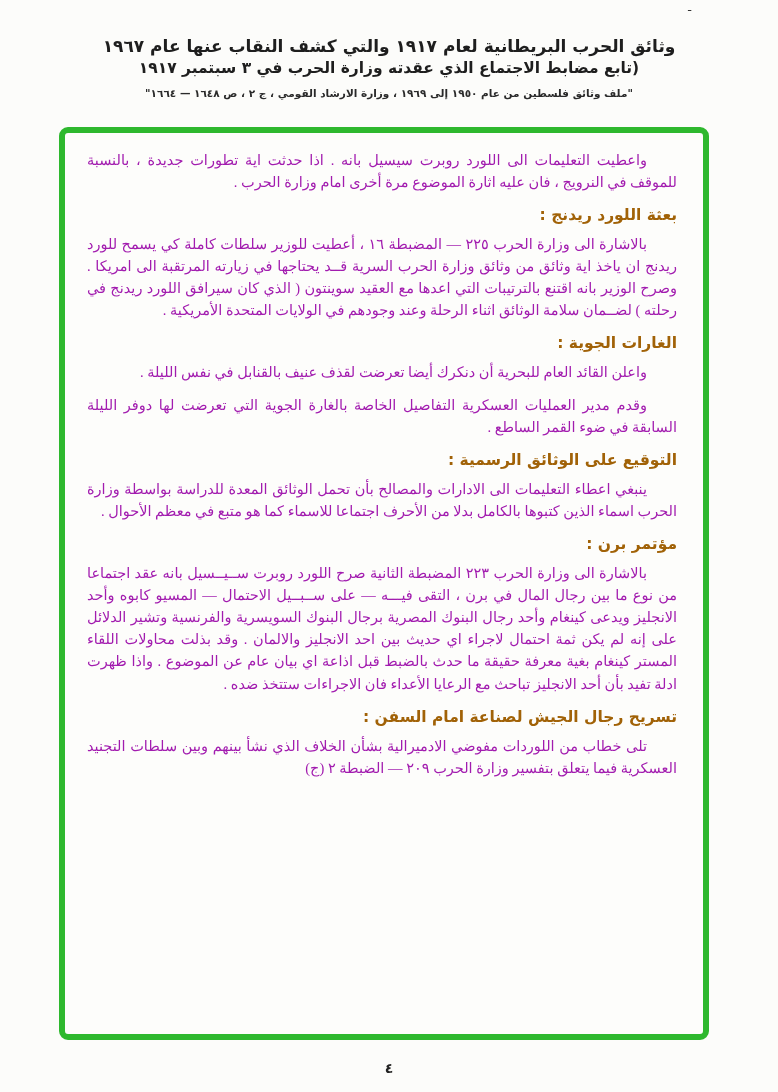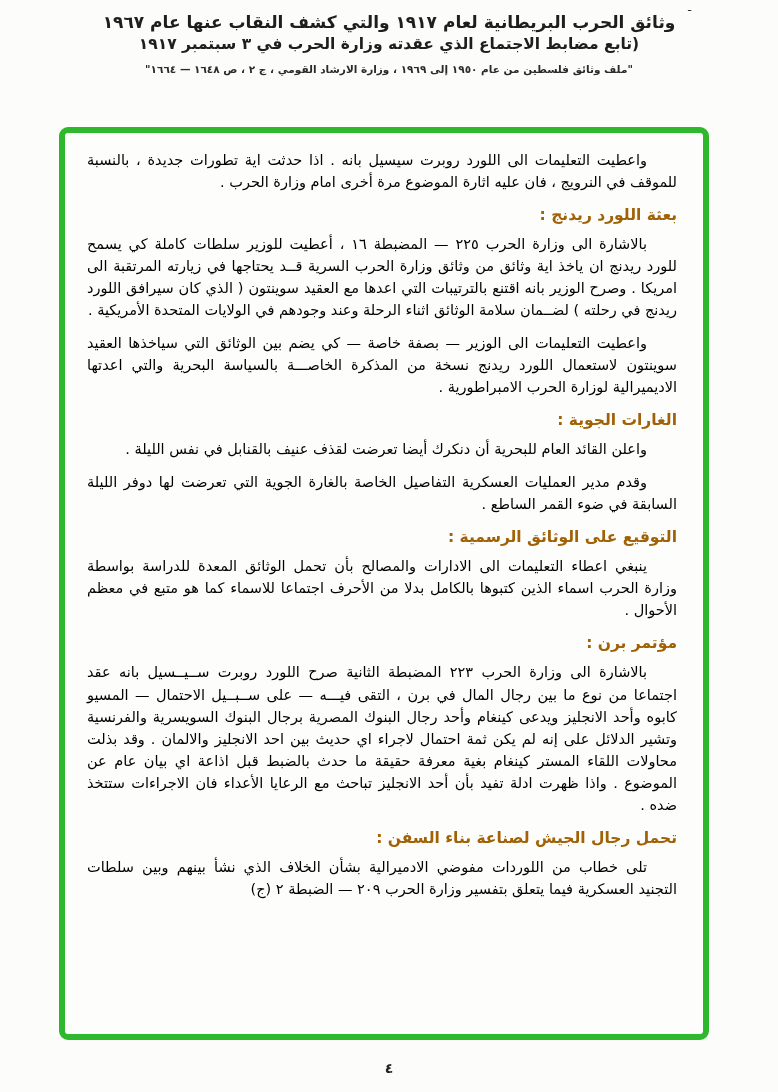--- a/index.html
+++ b/index.html
@@ -18,21 +18,21 @@
   .top-mark {
     position: absolute;
     top: 2px;
     right: 86px;
     font-size: 13px;
     color: #333;
   }
   .header {
     direction: rtl;
     text-align: center;
-    padding-top: 12px;
+    padding-top: 36px;
   }
   .header-line1 {
     font-size: 17px;
     font-weight: bold;
     letter-spacing: 0.2px;
   }
   .header-line2 {
     font-size: 15.5px;
     font-weight: bold;
     margin-top: 3px;
@@ -56,21 +56,22 @@
     padding: 16px 26px 8px 22px;
     direction: rtl;
     overflow: hidden;
   }
   .para {
     margin: 0 0 11px 0;
     text-align: justify;
     text-indent: 30px;
     font-size: 14.5px;
     line-height: 1.52;
-    color: #000000;
+    color: #a21caf;
+    font-family: Liberation Serif, serif;
   }
   .heading {
     font-size: 15.5px;
     font-weight: bold;
     margin: 13px 0 9px 0;
     color: #a16207;
   }
   .page-number {
     position: absolute;
     bottom: 16px;
@@ -90,25 +91,24 @@
 <div class="header">
   <div class="header-line1">وثائق الحرب البريطانية لعام ١٩١٧ والتي كشف النقاب عنها عام ١٩٦٧</div>
   <div class="header-line2">(تابع مضابط الاجتماع الذي عقدته وزارة الحرب في ٣ سبتمبر ١٩١٧</div>
   <div class="header-line3">"ملف وثائق فلسطين من عام ١٩٥٠ إلى ١٩٦٩ ، وزارة الارشاد القومي ، ج ٢ ، ص ١٦٤٨ — ١٦٦٤"</div>
 </div>
 
 <div class="frame">
   <p class="para">واعطيت التعليمات الى اللورد روبرت سيسيل بانه . اذا حدثت اية تطورات جديدة ، بالنسبة للموقف في النرويج ، فان عليه اثارة الموضوع مرة أخرى امام وزارة الحرب .</p>
   <h3 class="heading">بعثة اللورد ريدنج :</h3>
   <p class="para">بالاشارة الى وزارة الحرب ٢٢٥ — المضبطة ١٦ ، أعطيت للوزير سلطات كاملة كي يسمح للورد ريدنج ان ياخذ اية وثائق من وثائق وزارة الحرب السرية قــد يحتاجها في زيارته المرتقبة الى امريكا . وصرح الوزير بانه اقتنع بالترتيبات التي اعدها مع العقيد سوينتون ( الذي كان سيرافق اللورد ريدنج في رحلته ) لضــمان سلامة الوثائق اثناء الرحلة وعند وجودهم في الولايات المتحدة الأمريكية .</p>
-  <p class="para">واعطيت التعليمات الى الوزير — بصفة خاصة — كي يضم بين الوثائق التي سياخذها العقيد سوينتون لاستعمال اللورد ريدنج نسخة من المذكرة الخاصـــة بالسياسة البحرية والتي اعدتها الاديميرالية لوزارة الحرب الامبراطورية .</p>
   <h3 class="heading">الغارات الجوية :</h3>
   <p class="para">واعلن القائد العام للبحرية أن دنكرك أيضا تعرضت لقذف عنيف بالقنابل في نفس الليلة .</p>
   <p class="para">وقدم مدير العمليات العسكرية التفاصيل الخاصة بالغارة الجوية التي تعرضت لها دوفر الليلة السابقة في ضوء القمر الساطع .</p>
   <h3 class="heading">التوقيع على الوثائق الرسمية :</h3>
   <p class="para">ينبغي اعطاء التعليمات الى الادارات والمصالح بأن تحمل الوثائق المعدة للدراسة بواسطة وزارة الحرب اسماء الذين كتبوها بالكامل بدلا من الأحرف اجتماعا للاسماء كما هو متبع في معظم الأحوال .</p>
   <h3 class="heading">مؤتمر برن :</h3>
   <p class="para">بالاشارة الى وزارة الحرب ٢٢٣ المضبطة الثانية صرح اللورد روبرت ســيــسيل بانه عقد اجتماعا من نوع ما بين رجال المال في برن ، التقى فيـــه — على ســبــيل الاحتمال — المسيو كابوه وأحد الانجليز ويدعى كينغام وأحد رجال البنوك المصرية برجال البنوك السويسرية والفرنسية وتشير الدلائل على إنه لم يكن ثمة احتمال لاجراء اي حديث بين احد الانجليز والالمان . وقد بذلت محاولات اللقاء المستر كينغام بغية معرفة حقيقة ما حدث بالضبط قبل اذاعة اي بيان عام عن الموضوع . واذا ظهرت ادلة تفيد بأن أحد الانجليز تباحث مع الرعايا الأعداء فان الاجراءات ستتخذ ضده .</p>
-  <h3 class="heading">تحمل رجال الجيش لصناعة بناء السفن :</h3>
+  <h3 class="heading">تسريح رجال الجيش لصناعة امام السفن :</h3>
   <p class="para">تلى خطاب من اللوردات مفوضي الادميرالية بشأن الخلاف الذي نشأ بينهم وبين سلطات التجنيد العسكرية فيما يتعلق بتفسير وزارة الحرب ٢٠٩ — الضبطة ٢ (ج)</p>
 </div>
 
 <div class="page-number">٤</div>
 
 </body></html>

